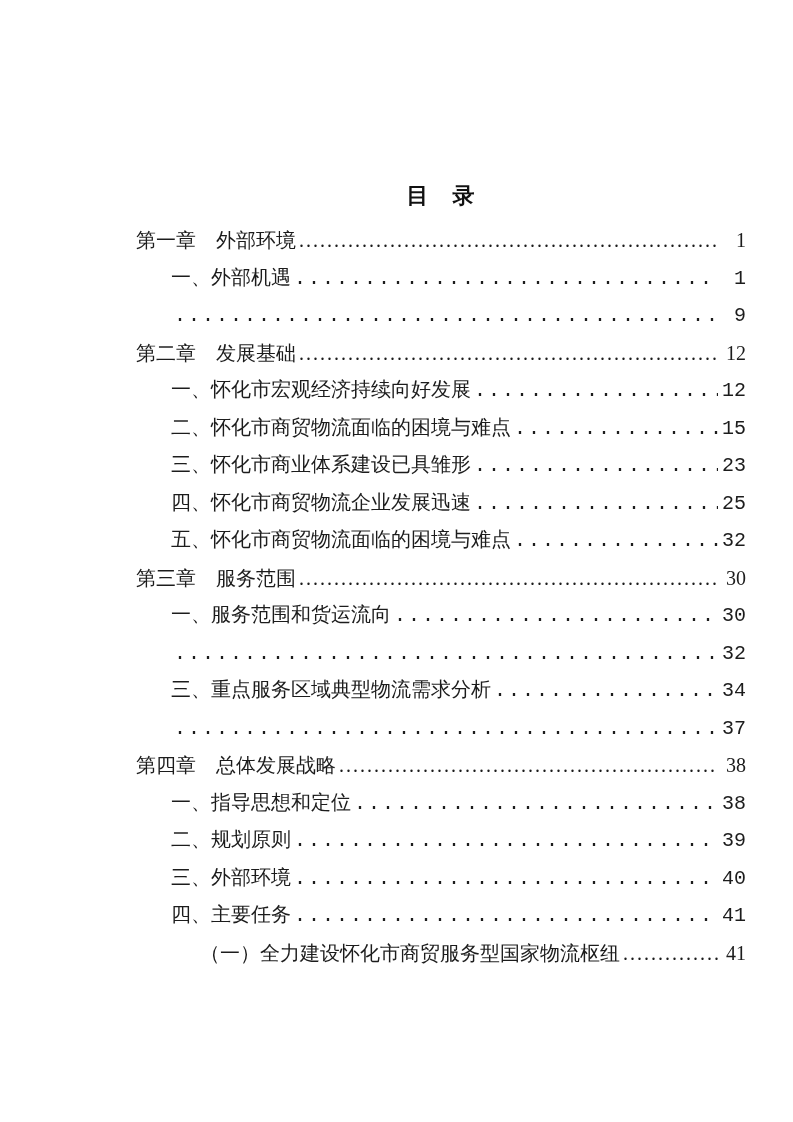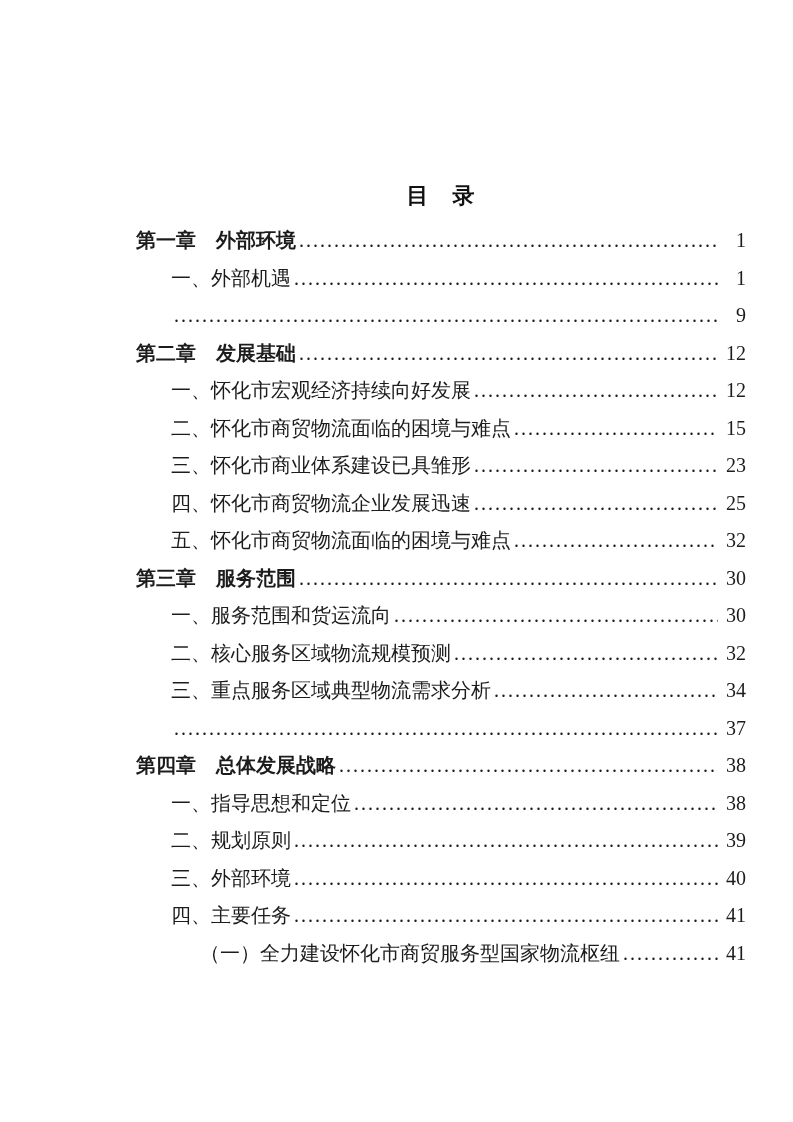--- a/index.html
+++ b/index.html
@@ -31,22 +31,22 @@
   }
   .toc { width: 100%; }
   .toc-row {
     display: flex;
     align-items: baseline;
     height: 37.5px;
     line-height: 37.5px;
     font-size: 20px;
     white-space: nowrap;
   }
-  .toc-row.level-1 .label { font-weight: bold; }
-  .toc-row.level-2 { padding-left: 35px; }
+  .toc-row.level-1 .label { font-weight: normal; }
+  .toc-row.level-2 { padding-left: 35px; font-family: Liberation Mono, monospace; }
   .toc-row.level-3 { padding-left: 64px; }
   .label { flex: 0 0 auto; }
   .dots {
     flex: 1 1 auto;
     overflow: hidden;
     white-space: nowrap;
     letter-spacing: 2px;
     font-weight: normal;
     font-size: 20px;
     margin: 0 2px 0 3px;
@@ -116,21 +116,20 @@
         <span class="label">第三章　服务范围</span>
         <span class="dots"></span>
         <span class="pagenum">30</span>
       </div>
       <div class="toc-row level-2">
         <span class="label">一、服务范围和货运流向</span>
         <span class="dots"></span>
         <span class="pagenum">30</span>
       </div>
       <div class="toc-row level-2">
-        <span class="label">二、核心服务区域物流规模预测</span>
         <span class="dots"></span>
         <span class="pagenum">32</span>
       </div>
       <div class="toc-row level-2">
         <span class="label">三、重点服务区域典型物流需求分析</span>
         <span class="dots"></span>
         <span class="pagenum">34</span>
       </div>
       <div class="toc-row level-2">
         <span class="dots"></span>

